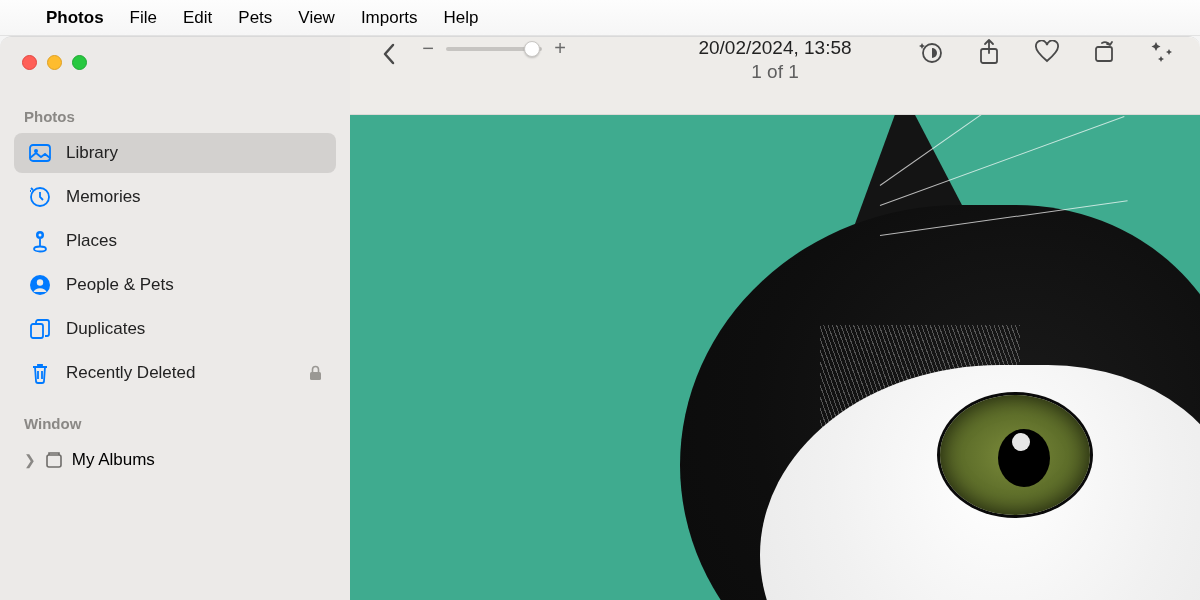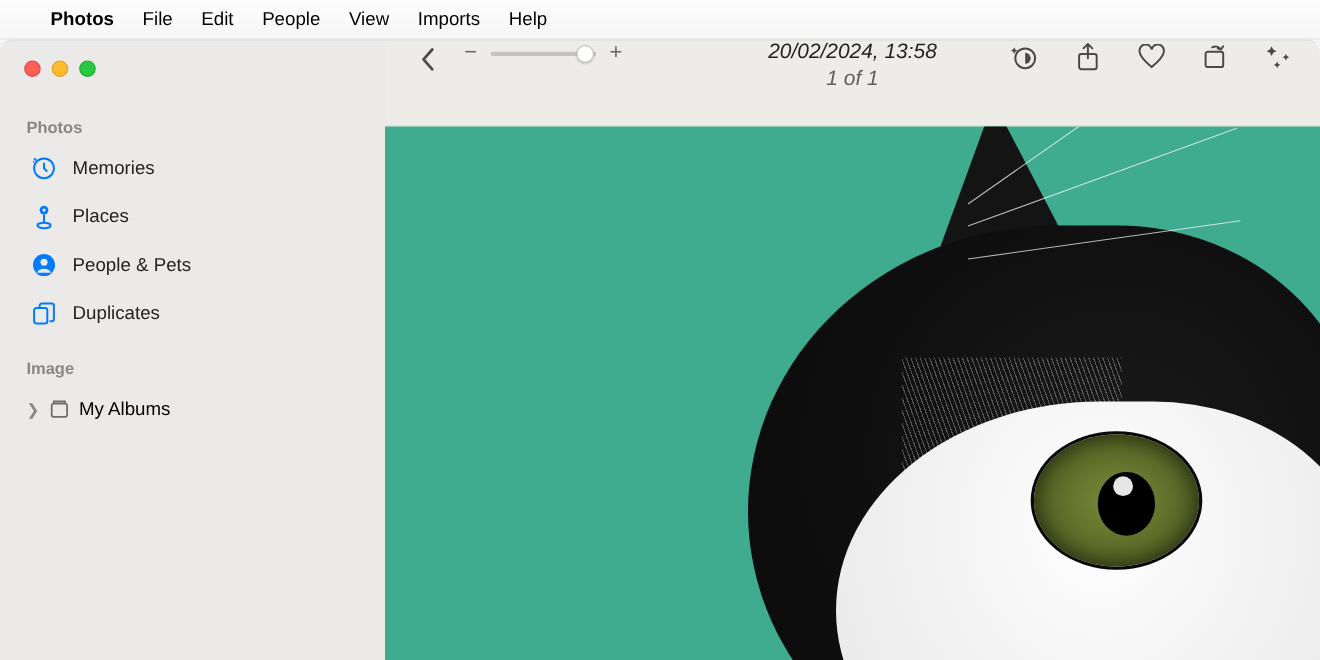--- a/index.html
+++ b/index.html
@@ -33,21 +33,21 @@
     
     .content { flex: 1; display: flex; flex-direction: column; background: #fff; }
     .toolbar { height: 78px; background: #eeece9; border-bottom: 1px solid #dcdad7; display: flex; align-items: flex-start; padding: 0 22px; gap: 14px; position: relative; }
     .back-btn { width: 34px; height: 34px; display: flex; align-items: center; justify-content: center; color: #4a4a4a; cursor: default; }
     .zoom-group { display: flex; align-items: center; gap: 10px; position: relative; }
     .zoom-sign { font-size: 20px; color: #6a6a6a; width: 16px; text-align: center; cursor: default; }
     .slider { width: 96px; height: 4px; background: #c6c4c1; border-radius: 2px; position: relative; }
     .slider .thumb { position: absolute; top: 50%; transform: translate(-50%,-50%); width: 16px; height: 16px; border-radius: 50%; background: #fff; border: 1px solid #c9c7c4; box-shadow: 0 1px 2px rgba(0,0,0,0.2); }
     .zoom-label { position: absolute; top: -20px; left: 50%; transform: translateX(-50%); font-size: 13px; color: #6a6a6a; white-space: nowrap; }
 
-    .title-block { position: absolute; left: 50%; transform: translateX(-50%); text-align: center; font-style: italic; }
+    .title-block { position: absolute; left: 50%; transform: translateX(-50%); text-align: center; }
     .title-block .date { font-size: 19px; color: #222; }
     .title-block .count { font-size: 19px; color: #5f5f5f; margin-top: 2px; }
 
     .toolbar-actions { margin-left: auto; display: flex; align-items: center; gap: 28px; }
     .tbtn { width: 30px; height: 30px; display: flex; align-items: center; justify-content: center; color: #4a4a4a; cursor: default; }
 
     .viewer { flex: 1; background: #3fab8f; position: relative; overflow: hidden; }
 
     
     .cat { position: absolute; right: -40px; top: -30px; width: 620px; height: 620px; }
@@ -66,37 +66,47 @@
     svg { display: block; }
   </style>
 </head>
 <body>
 
 <div class="menubar">
   <span class="apple"></span>
   <span class="item bold">Photos</span>
   <span class="item">File</span>
   <span class="item">Edit</span>
-  <span class="item">People</span>
+  <span class="item">Pets</span>
   <span class="item">View</span>
   <span class="item">Imports</span>
   <span class="item">Help</span>
 </div>
 
 <div class="window">
 
   <div class="sidebar">
     <div class="traffic">
       <div class="dot red"></div>
       <div class="dot yellow"></div>
       <div class="dot green"></div>
     </div>
 
     <div class="section-label">Photos</div>
 
+    <div class="nav-item selected">
+      <span class="icon">
+        <svg width="22" height="18" viewBox="0 0 22 18" fill="none" stroke="#007aff" stroke-width="1.8">
+            <rect x="1" y="1" width="20" height="16" rx="3"></rect>
+            <circle cx="7" cy="7" r="2" fill="#007aff" stroke="none"></circle>
+            <path d="M1 14 L7 9 L12 13 L16 10 L21 14" stroke="#007aff"></path>
+          </svg>
+      </span>
+      <span>Library</span>
+    </div>
 
     <div class="nav-item">
       <span class="icon">
         <svg width="22" height="22" viewBox="0 0 22 22" fill="none" stroke="#007aff" stroke-width="1.8">
             <circle cx="11" cy="11" r="9"></circle>
             <path d="M11 6 v5 l3 3"></path>
             <path d="M4 4 l-2 -2 M2 5 l-1 0"></path>
           </svg>
       </span>
       <span>Memories</span>
@@ -130,23 +140,37 @@
     <div class="nav-item">
       <span class="icon">
         <svg width="22" height="22" viewBox="0 0 22 22" fill="none" stroke="#007aff" stroke-width="1.8">
             <rect x="2" y="6" width="12" height="14" rx="2"></rect>
             <path d="M7 6 V4 a2 2 0 0 1 2 -2 h9 a2 2 0 0 1 2 2 v12 a2 2 0 0 1 -2 2 h-2"></path>
           </svg>
       </span>
       <span>Duplicates</span>
     </div>
 
+    <div class="nav-item">
+      <span class="icon">
+        <svg width="20" height="22" viewBox="0 0 20 22" fill="none" stroke="#007aff" stroke-width="1.8">
+            <path d="M3 5 h14 M8 5 V3 h4 v2 M5 5 l1 14 a2 2 0 0 0 2 2 h4 a2 2 0 0 0 2 -2 l1 -14 M8 9 v8 M12 9 v8"></path>
+          </svg>
+      </span>
+      <span>Recently Deleted</span>
+      <span class="lock">
+        <svg width="13" height="16" viewBox="0 0 13 16" fill="#9a9894">
+            <rect x="1" y="7" width="11" height="8" rx="1.5"></rect>
+            <path d="M3.5 7 V4.5 a3 3 0 0 1 6 0 V7" fill="none" stroke="#9a9894" stroke-width="1.6"></path>
+          </svg>
+      </span>
+    </div>
 
     <div style="height:14px"></div>
-    <div class="section-label">Image</div>
+    <div class="section-label">Window</div>
 
     <div class="albums-row">
       <span class="chev" style="color:#8a8885;font-size:14px;">❯</span>
       <span class="icon">
         <svg width="20" height="20" viewBox="0 0 20 20" fill="none" stroke="#6f6d6a" stroke-width="1.6">
             <rect x="3" y="5" width="14" height="12" rx="2"></rect>
             <path d="M5 5 V3 h10 v2"></path>
           </svg>
       </span>
       <span>My Albums</span>

